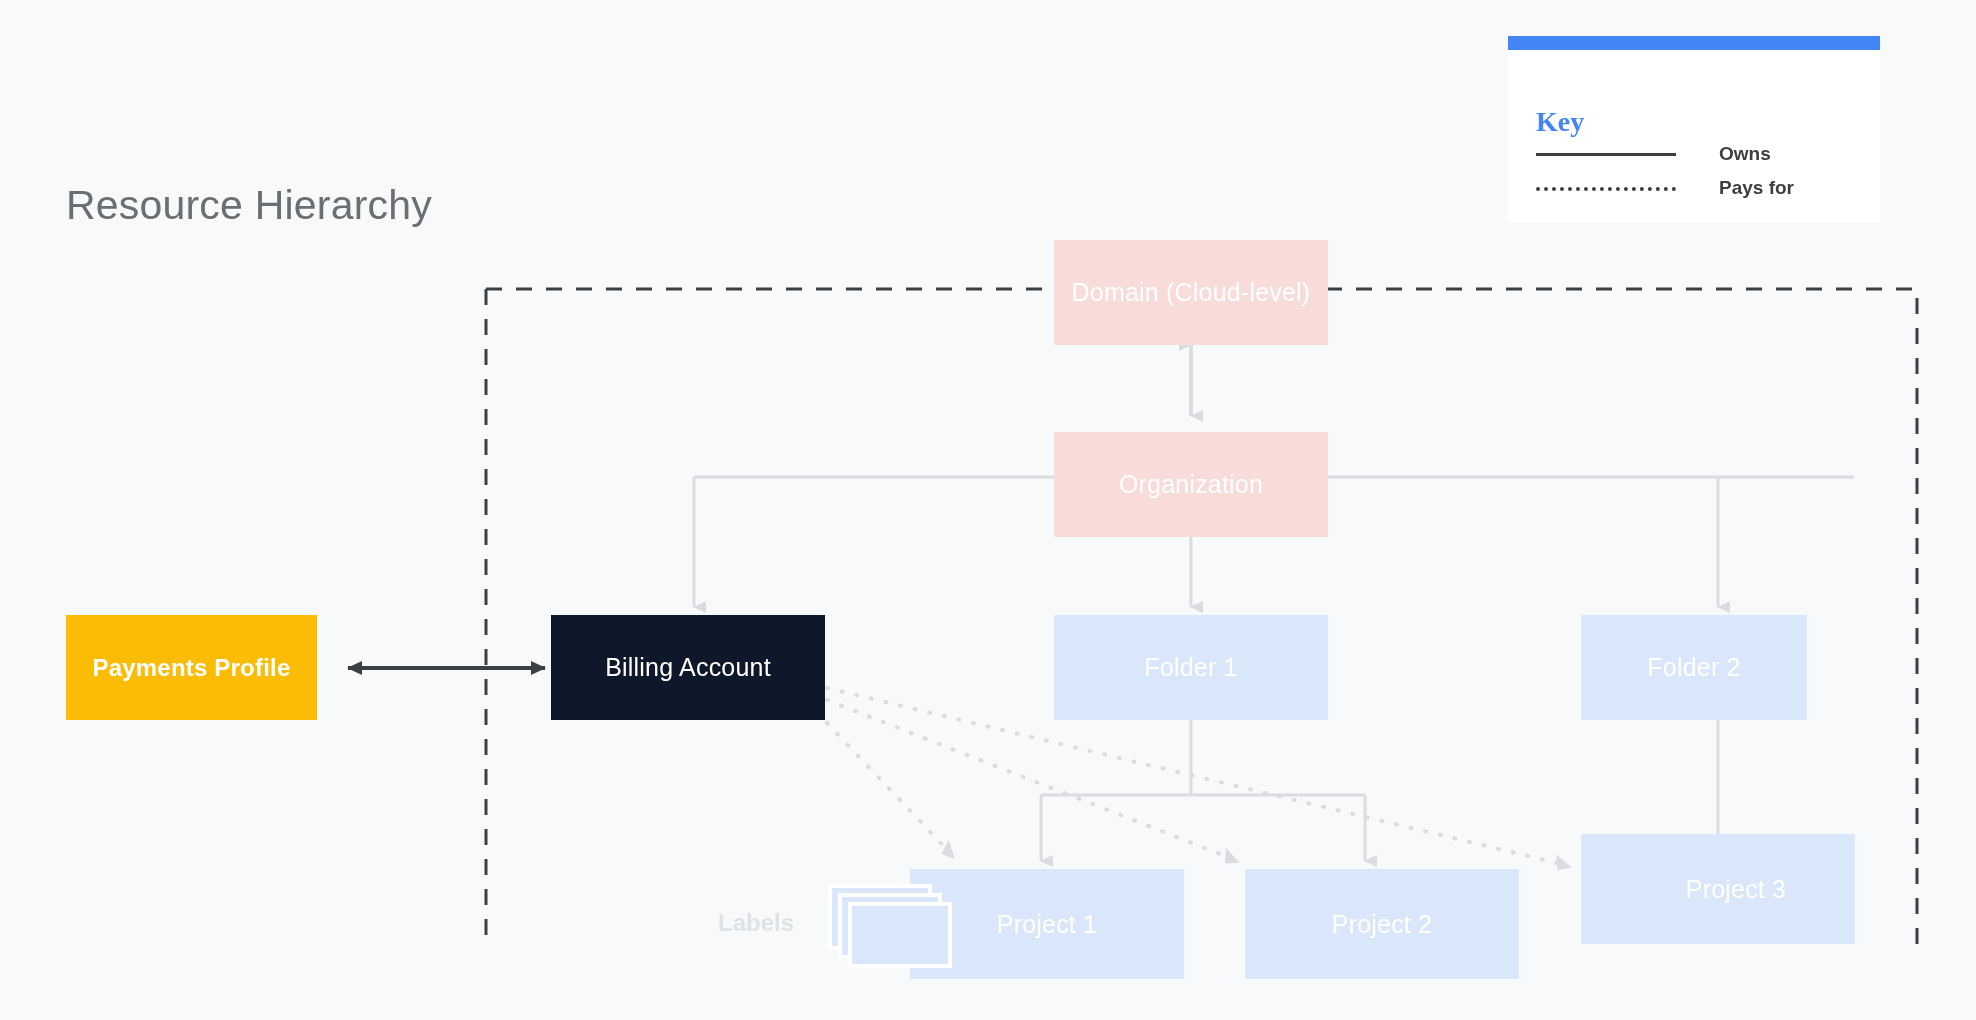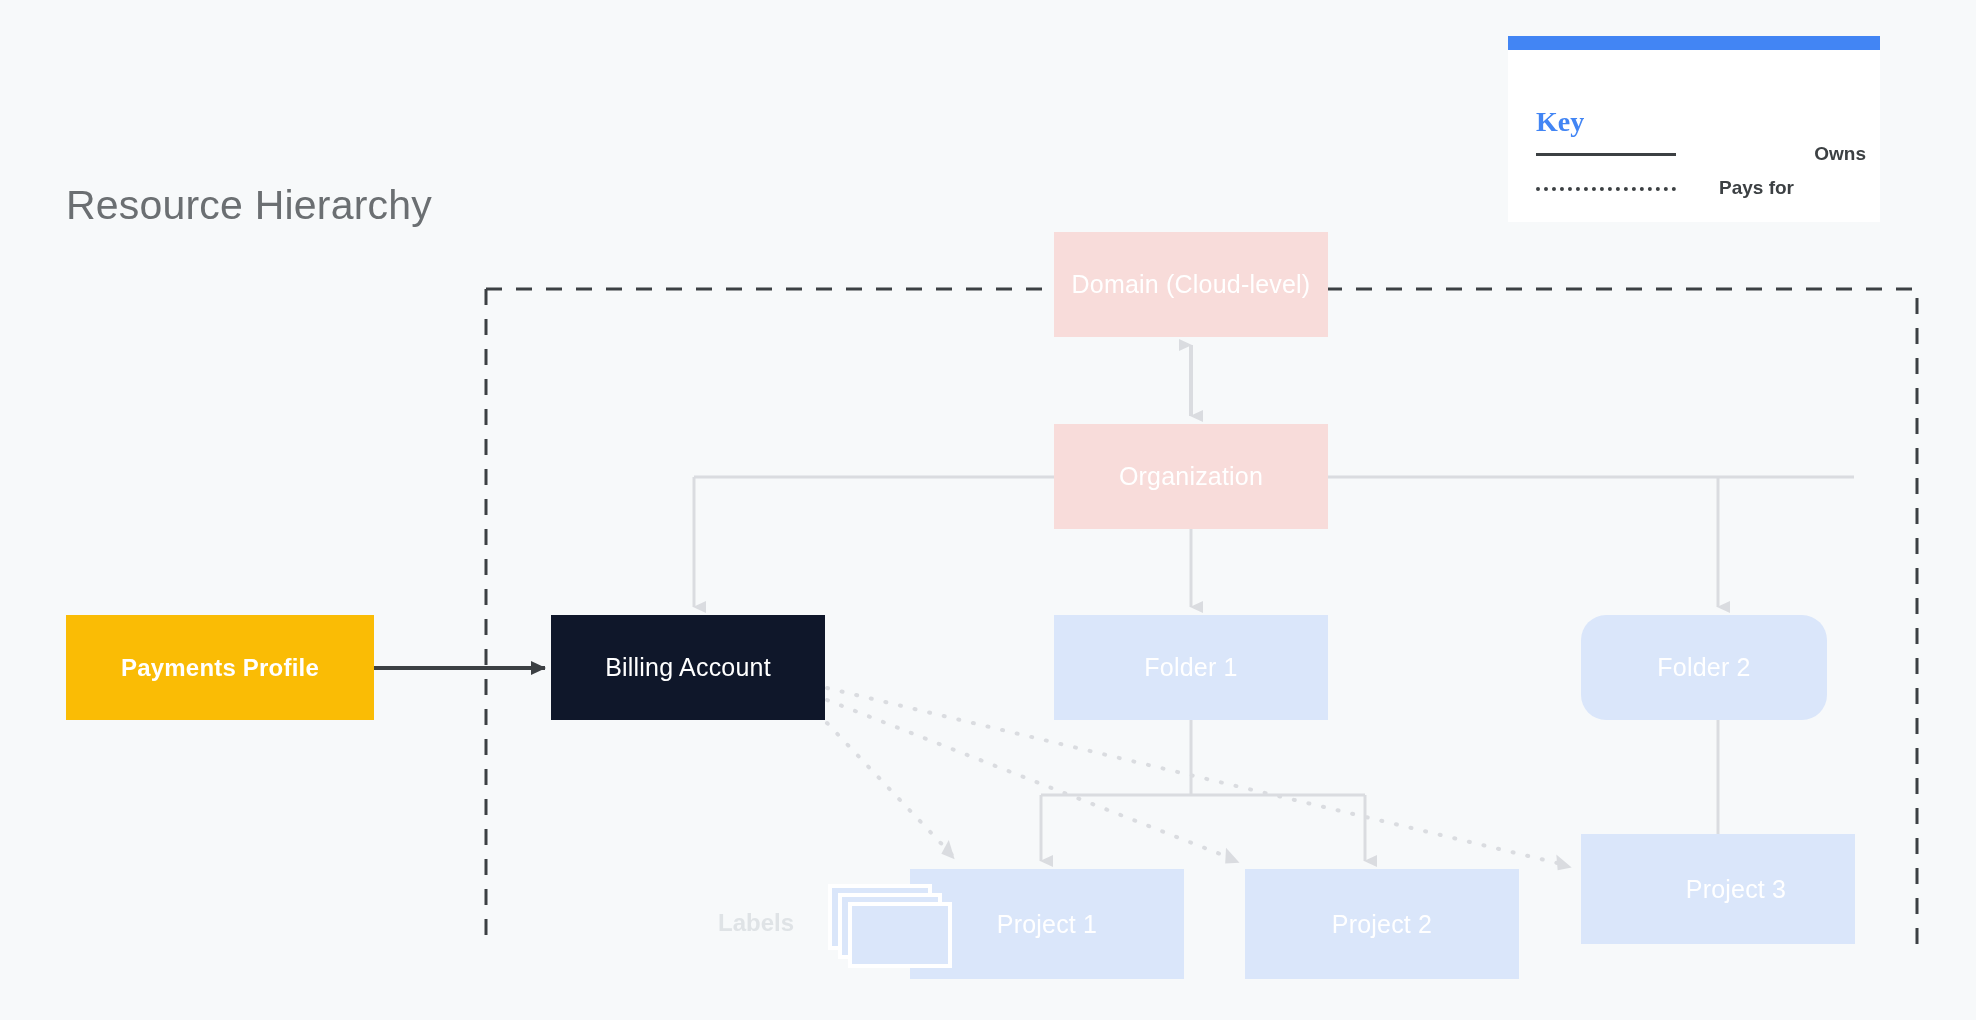--- a/index.html
+++ b/index.html
@@ -42,34 +42,34 @@
     display: flex;
     align-items: center;
     justify-content: center;
     box-sizing: border-box;
     color: #ffffff;
     font-size: 25px;
     font-weight: 400;
     letter-spacing: 0.2px;
     white-space: nowrap;
   }
-  .node-pink   { background: #f8dcda; }
+  .node-pink   { background: #f8dcda; margin-top: 8px; }
   .node-blue   { background: #dae6fa; }
   .node-green  { background: #0f172a; }
   .node-amber  { background: #fabc05; font-weight: 700; font-size: 24px; }
 
   #node-domain       { left: 1054px; top: 232px;  width: 274px; height: 105px; }
   #node-organization { left: 1054px; top: 424px;  width: 274px; height: 105px; }
   #node-billing      { left: 551px;  top: 615px;  width: 274px; height: 105px; }
   #node-folder1      { left: 1054px; top: 615px;  width: 274px; height: 105px; }
-  #node-folder2      { left: 1581px; top: 615px;  width: 246px; height: 105px; border-radius: 25px; }
+  #node-folder2      { left: 1581px; top: 615px;  width: 226px; height: 105px; }
   #node-project1     { left: 910px;  top: 869px;  width: 274px; height: 110px; text-align: right; }
   #node-project2     { left: 1245px; top: 869px;  width: 274px; height: 110px; }
   #node-project3     { left: 1581px; top: 834px;  width: 274px; height: 110px; padding-left: 36px; }
-  #node-payments     { left: 66px;   top: 615px;  width: 308px; height: 105px; }
+  #node-payments     { left: 66px;   top: 615px;  width: 251px; height: 105px; }
 
   
   #labels-text {
     position: absolute;
     left: 718px;
     top: 909px;
     font-size: 24px;
     color: #dfe3e6;
     white-space: nowrap;
     font-weight: bold;
@@ -141,21 +141,21 @@
   .key-sample-dashed {
     border-top: 4px dashed #3c4043;
   }
   .key-label {
     margin-left: 43px;
     font-size: 19px;
     font-weight: 700;
     color: #3c4043;
     line-height: 1.12;
   }
-  #key-row-owns    { top: 107px; justify-content: space-between; }
+  #key-row-owns    { top: 107px; }
   #key-row-pays    { top: 141px; text-align: right; }
   #key-row-cloud   { top: 175px; }
   #key-row-owns .key-sample,
   #key-row-pays .key-sample,
   #key-row-cloud .key-sample { margin-top: 10px; }
 </style>
 </head>
 <body>
 
 <div id="page-title">Resource Hierarchy</div>

